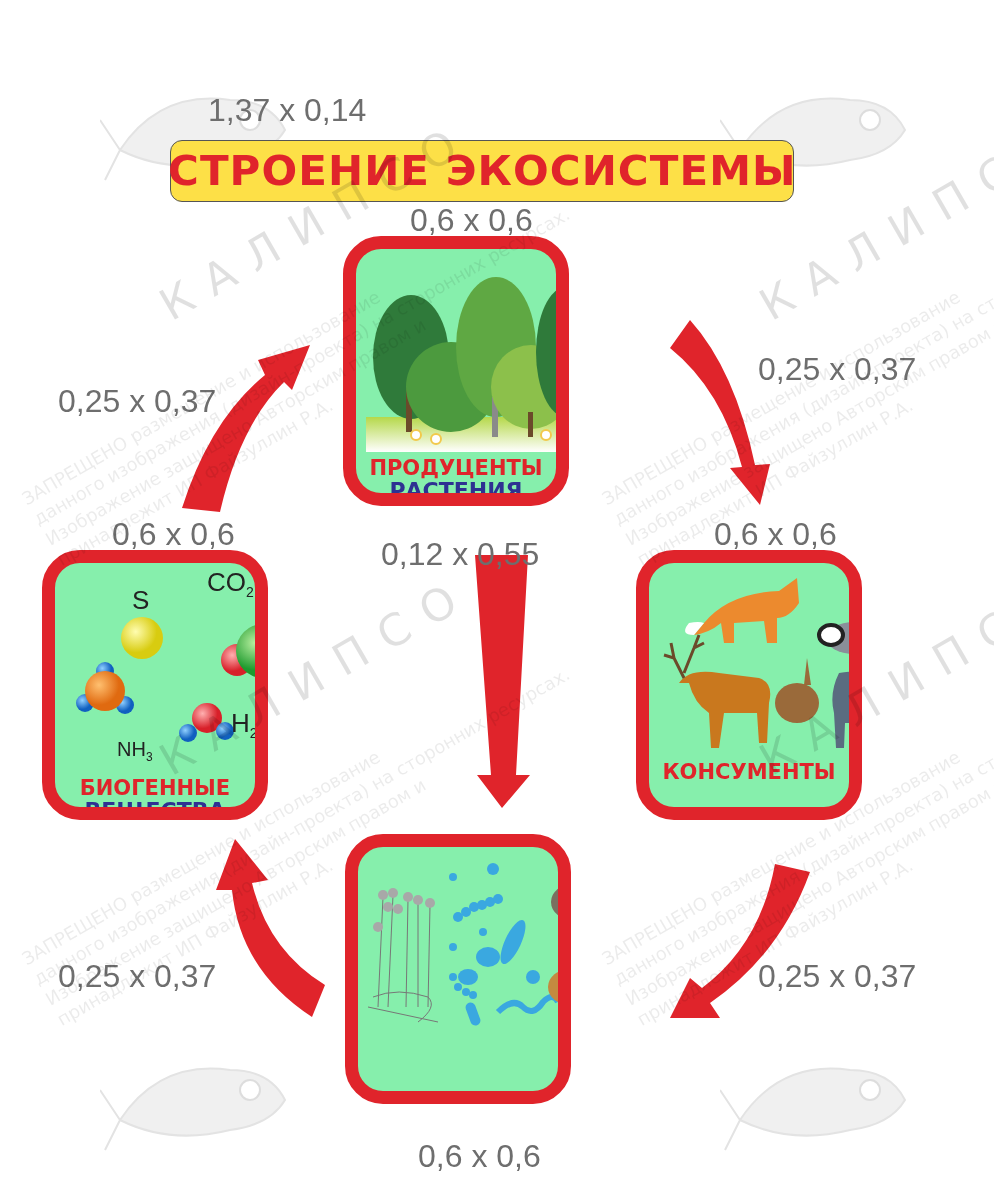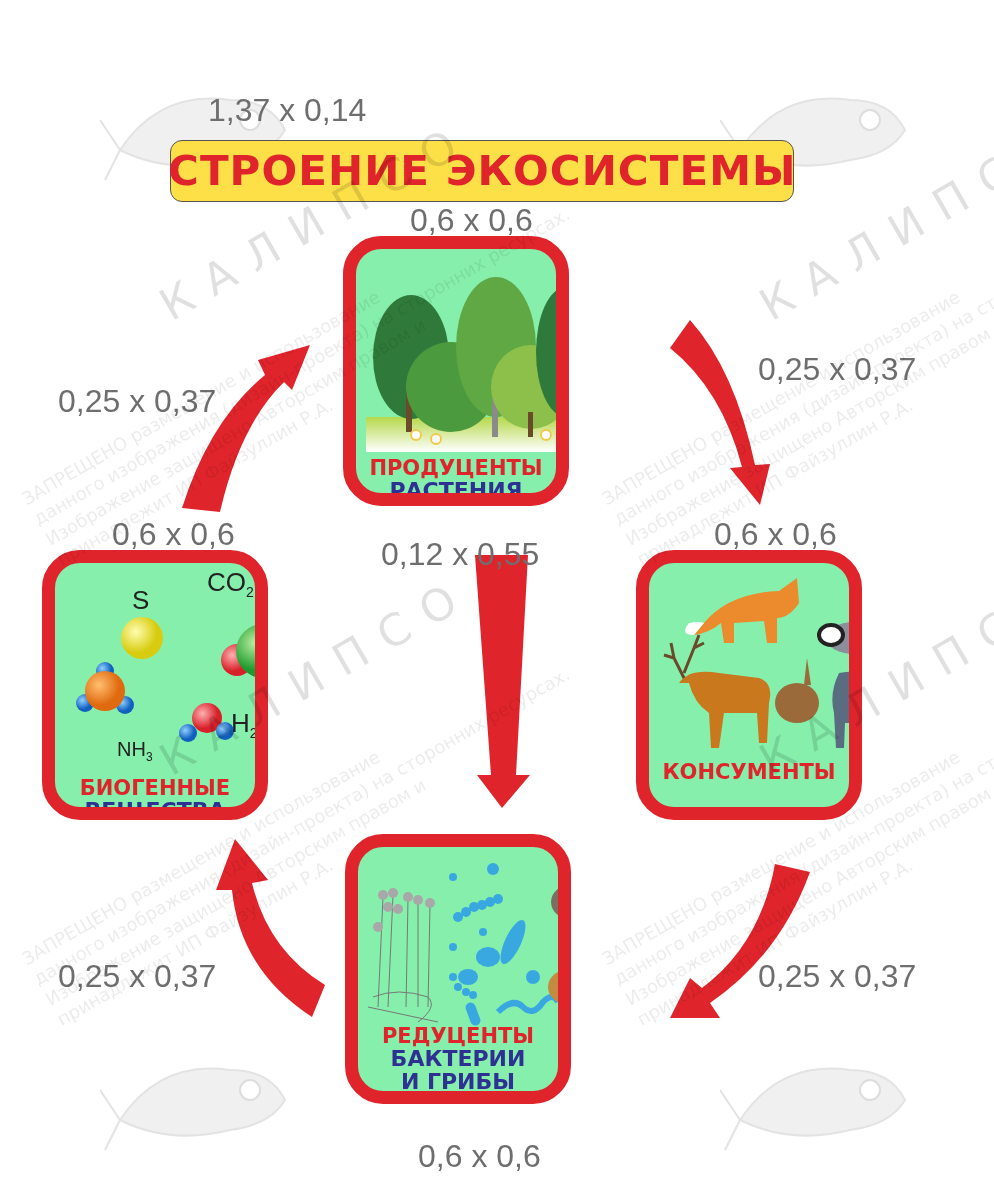--- a/index.html
+++ b/index.html
@@ -232,25 +232,20 @@
       <rect x="110" y="155" width="10" height="24" rx="5" transform="rotate(-20 115 167)"></rect>
       <circle cx="175" cy="130" r="7"></circle>
       <circle cx="95" cy="100" r="4"></circle>
         <circle cx="125" cy="85" r="4"></circle>
     </g>
     <path d="M140 165 Q155 150 165 160 Q175 170 185 155 Q195 145 200 155" stroke="#3aa8e0" stroke-width="6" fill="none"></path>
 
     <ellipse cx="215" cy="55" rx="22" ry="18" fill="#7a7060"></ellipse>
     <ellipse cx="212" cy="140" rx="22" ry="18" fill="#c48a40"></ellipse>
   </svg>
-  <div class="card-labels" style="top:178px">
-    <span class="lbl-red">РЕДУЦЕНТЫ</span>
-    <span class="lbl-blue">БАКТЕРИИ</span>
-    <span class="lbl-blue">И ГРИБЫ</span>
-  </div>
 </div>
 
 <div class="wm-brand" style="left:140px;top:195px">КАЛИПСО</div>
 <div class="wm-brand" style="left:740px;top:195px">КАЛИПСО</div>
 <div class="wm-brand" style="left:140px;top:650px">КАЛИПСО</div>
 <div class="wm-brand" style="left:740px;top:650px">КАЛИПСО</div>
 <div class="wm-text" style="left:0px;top:330px">
   <div>ЗАПРЕЩЕНО размещение и использование</div>
     <div>данного изображения (дизайн-проекта) на сторонних ресурсах.</div>
     <div>Изображение защищено Авторским правом и</div>

